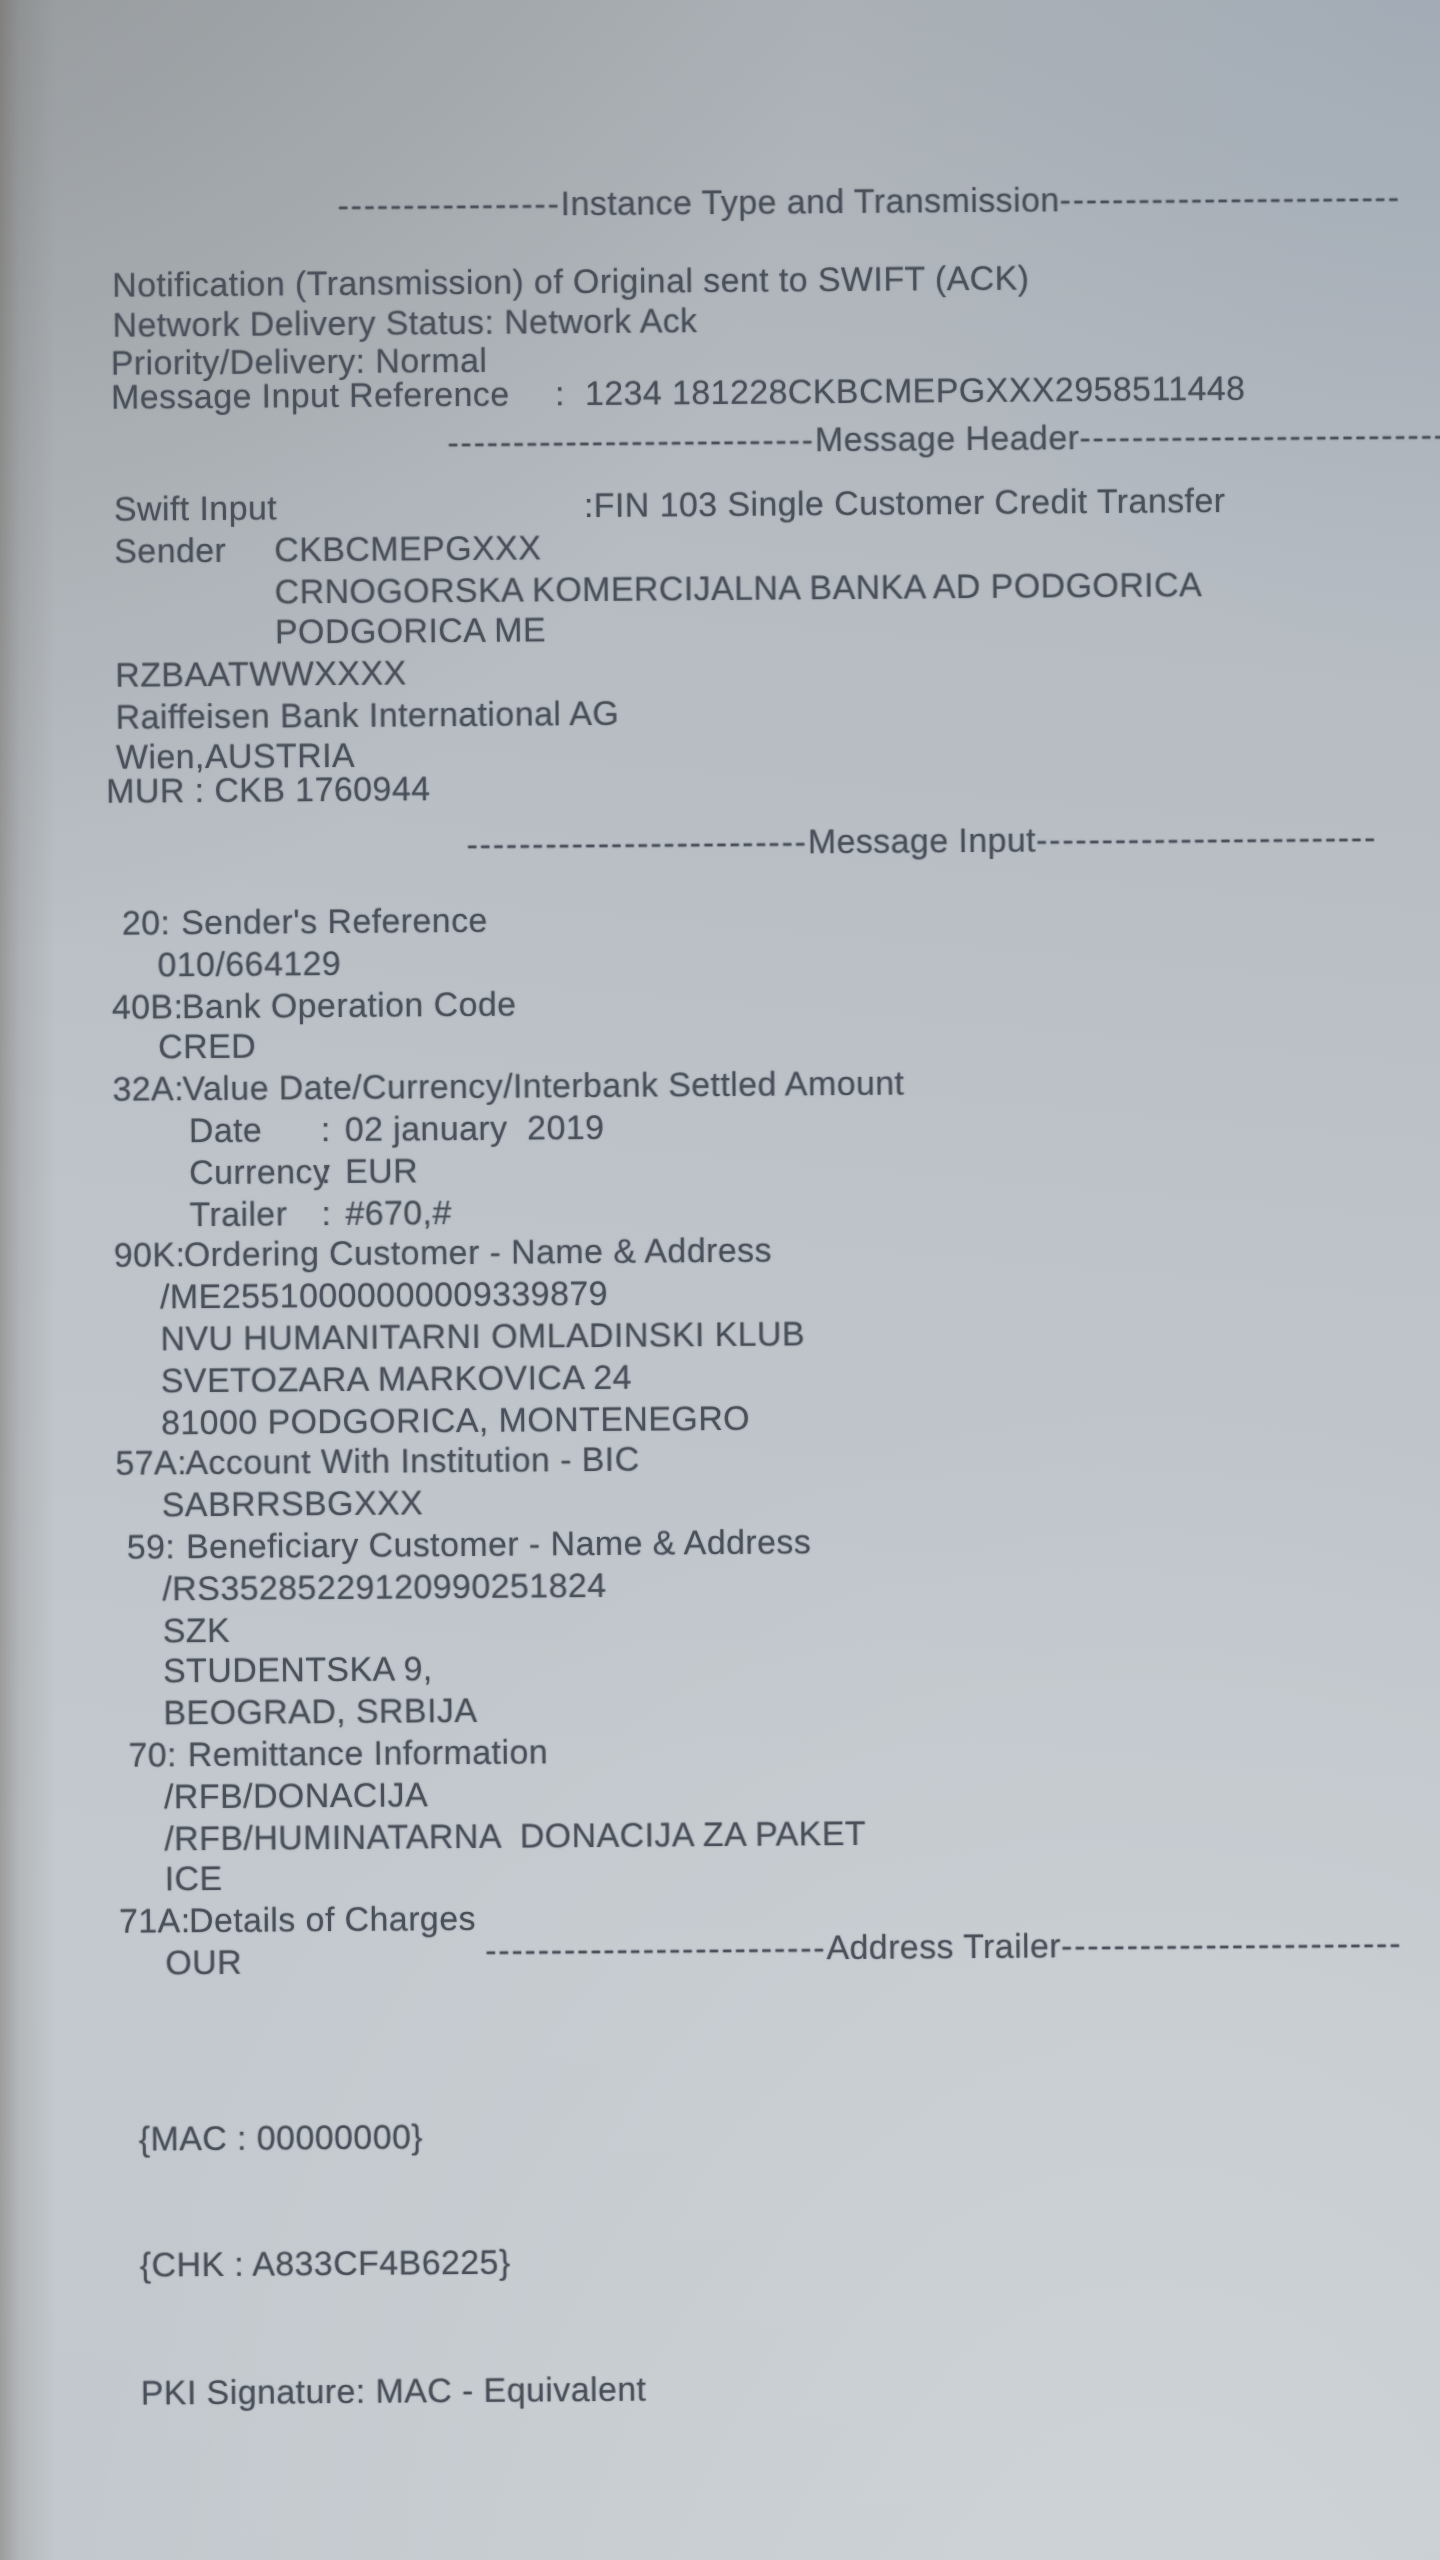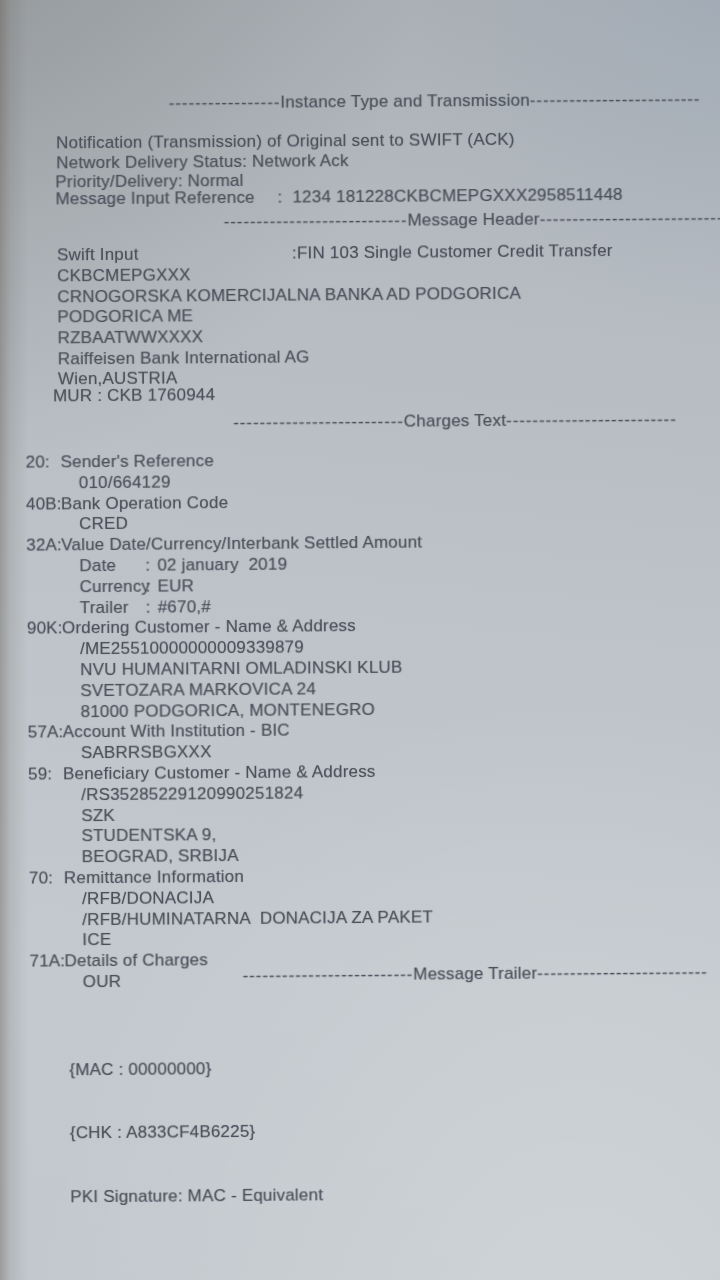--- a/index.html
+++ b/index.html
@@ -27,24 +27,24 @@
   .row{display:flex;white-space:pre;}
   .reflabel{display:inline-block;width:222px;}
   .refval{margin-left:10px;}
   .swlabel{display:inline-block;width:235px;}
   .hlabel{display:inline-block;width:80px;flex:0 0 80px;}
   .hcol{display:flex;flex-direction:column;}
   .sender-col{line-height:20.5px;}
   .receiver-col{line-height:20.5px;}
   .mt{position:absolute;left:0;top:450px;width:720px;line-height:20.8px;}
   .tagrow{white-space:pre;}
-  .tag{display:inline-block;width:35px;margin-left:27px;text-align:left;white-space:pre;}
+  .tag{display:inline-block;width:35px;margin-left:57px;text-align:center;white-space:pre;}
   .val{padding-left:80px;white-space:pre;}
   .subrow{padding-left:80px;white-space:pre;}
-  .lbl66{display:inline-block;width:66px;}
+  .lbl66{display:inline-block;width:66px;margin-left:15px;}
   .subval{margin-left:7px;white-space:pre;}
   .trailerblock{position:absolute;left:66px;top:1014px;line-height:21.3px;white-space:pre;}
 </style>
 </head>
 <body>
 
 <div class="photo">
   <div class="content">
 
     <div class="divider" style="left:173px;top:92px;">
@@ -60,39 +60,40 @@
 
     <div class="divider" style="left:227px;top:211px;">
       <span class="dash">----------------------------</span><span>Message Header</span><span class="dash">----------------------------</span>
     </div>
 
     <div class="abs row" style="left:60px;top:243px;">
       <span class="swlabel">Swift Input</span><span>:FIN 103 Single Customer Credit Transfer</span>
     </div>
 
     <div class="abs row" style="left:60px;top:264px;">
+      <span class="hlabel">Sender</span>
       <div class="hcol sender-col">
         <span>CKBCMEPGXXX</span>
         <span>CRNOGORSKA KOMERCIJALNA BANKA AD PODGORICA</span>
         <span>PODGORICA ME</span>
       </div>
     </div>
 
     <div class="abs row" style="left:60px;top:326px;">
       <div class="hcol receiver-col">
         <span>RZBAATWWXXXX</span>
         <span>Raiffeisen Bank International AG</span>
         <span>Wien,AUSTRIA</span>
       </div>
     </div>
 
     <div class="abs" style="left:55px;top:384px;">MUR : CKB 1760944</div>
 
     <div class="divider" style="left:235px;top:412px;">
-      <span class="dash">--------------------------</span><span>Charges Text</span><span class="dash">--------------------------</span>
+      <span class="dash">--------------------------</span><span>Message Input</span><span class="dash">--------------------------</span>
     </div>
 
     <div class="mt">
 
       <div class="tagrow"><span class="tag">20:</span><span>Sender's Reference</span></div>
       <div class="val">010/664129</div>
 
       <div class="tagrow"><span class="tag">40B:</span><span>Bank Operation Code</span></div>
       <div class="val">CRED</div>
 
@@ -120,21 +121,21 @@
       <div class="val">/RFB/DONACIJA</div>
       <div class="val">/RFB/HUMINATARNA  DONACIJA ZA PAKET</div>
       <div class="val">ICE</div>
 
       <div class="tagrow"><span class="tag">71A:</span><span>Details of Charges</span></div>
       <div class="val">OUR</div>
 
     </div>
 
     <div class="divider" style="left:240px;top:965px;">
-      <span class="dash">--------------------------</span><span>Message Trailer</span><span class="dash">--------------------------</span>
+      <span class="dash">--------------------------</span><span>Address Trailer</span><span class="dash">--------------------------</span>
     </div>
 
     <div class="trailerblock">
       <div>{MAC : 00000000}</div>
       <div>{CHK : A833CF4B6225}</div>
       <div>PKI Signature: MAC - Equivalent</div>
     </div>
 
   </div>
 </div>

